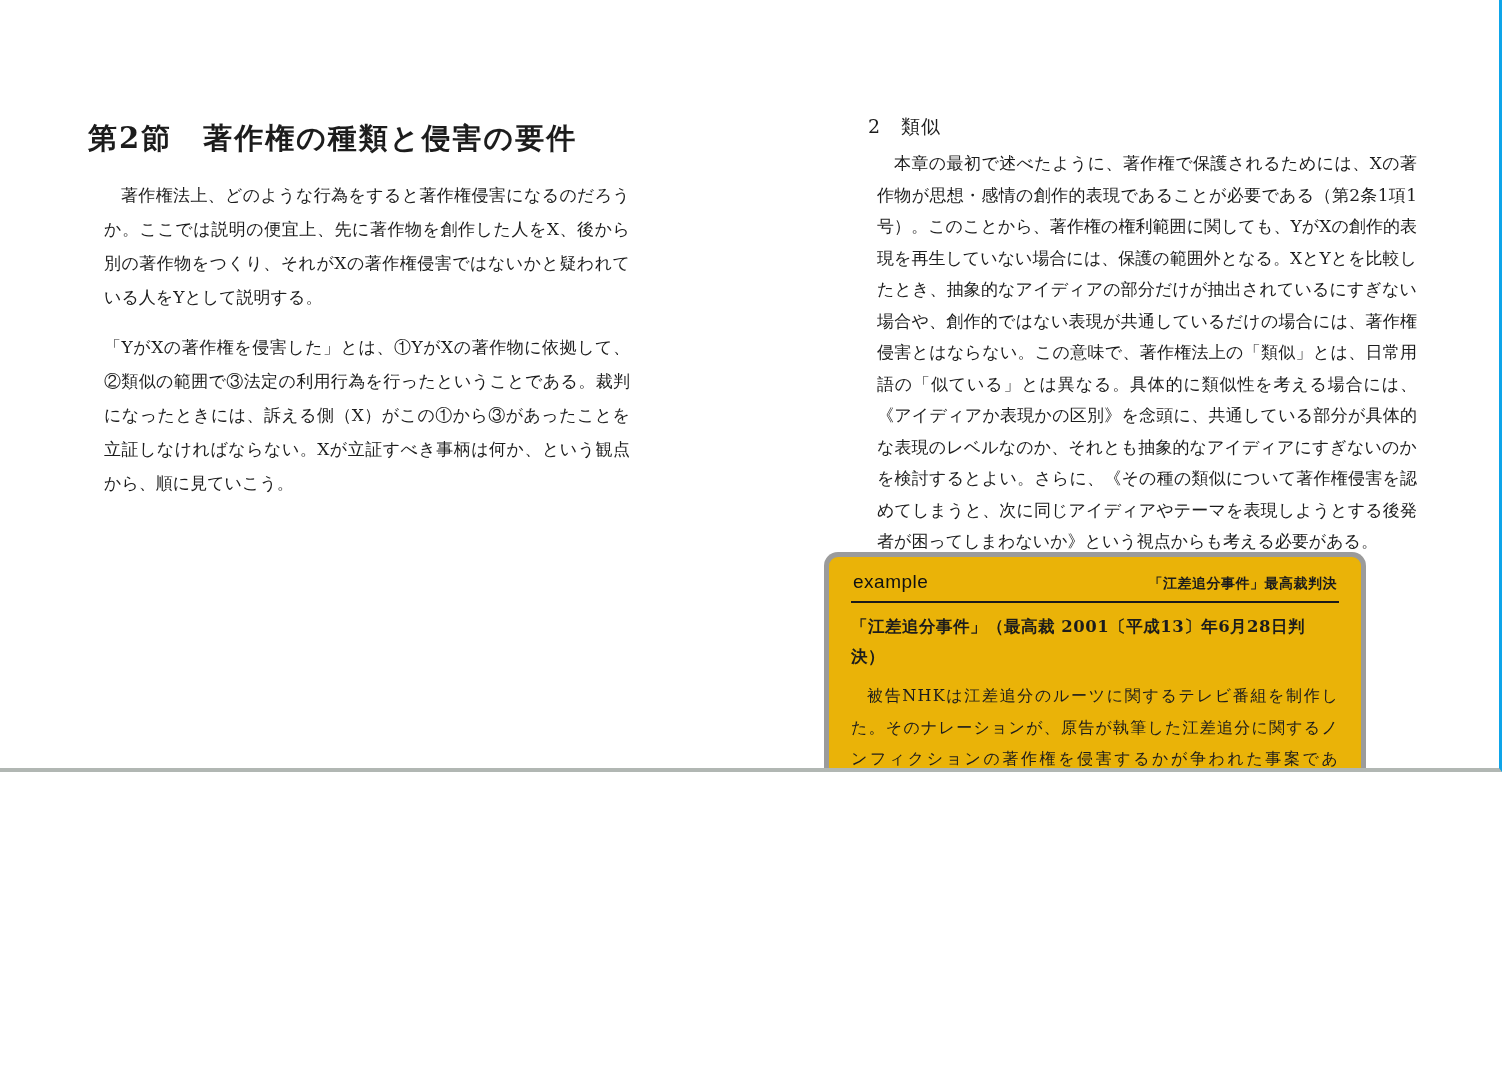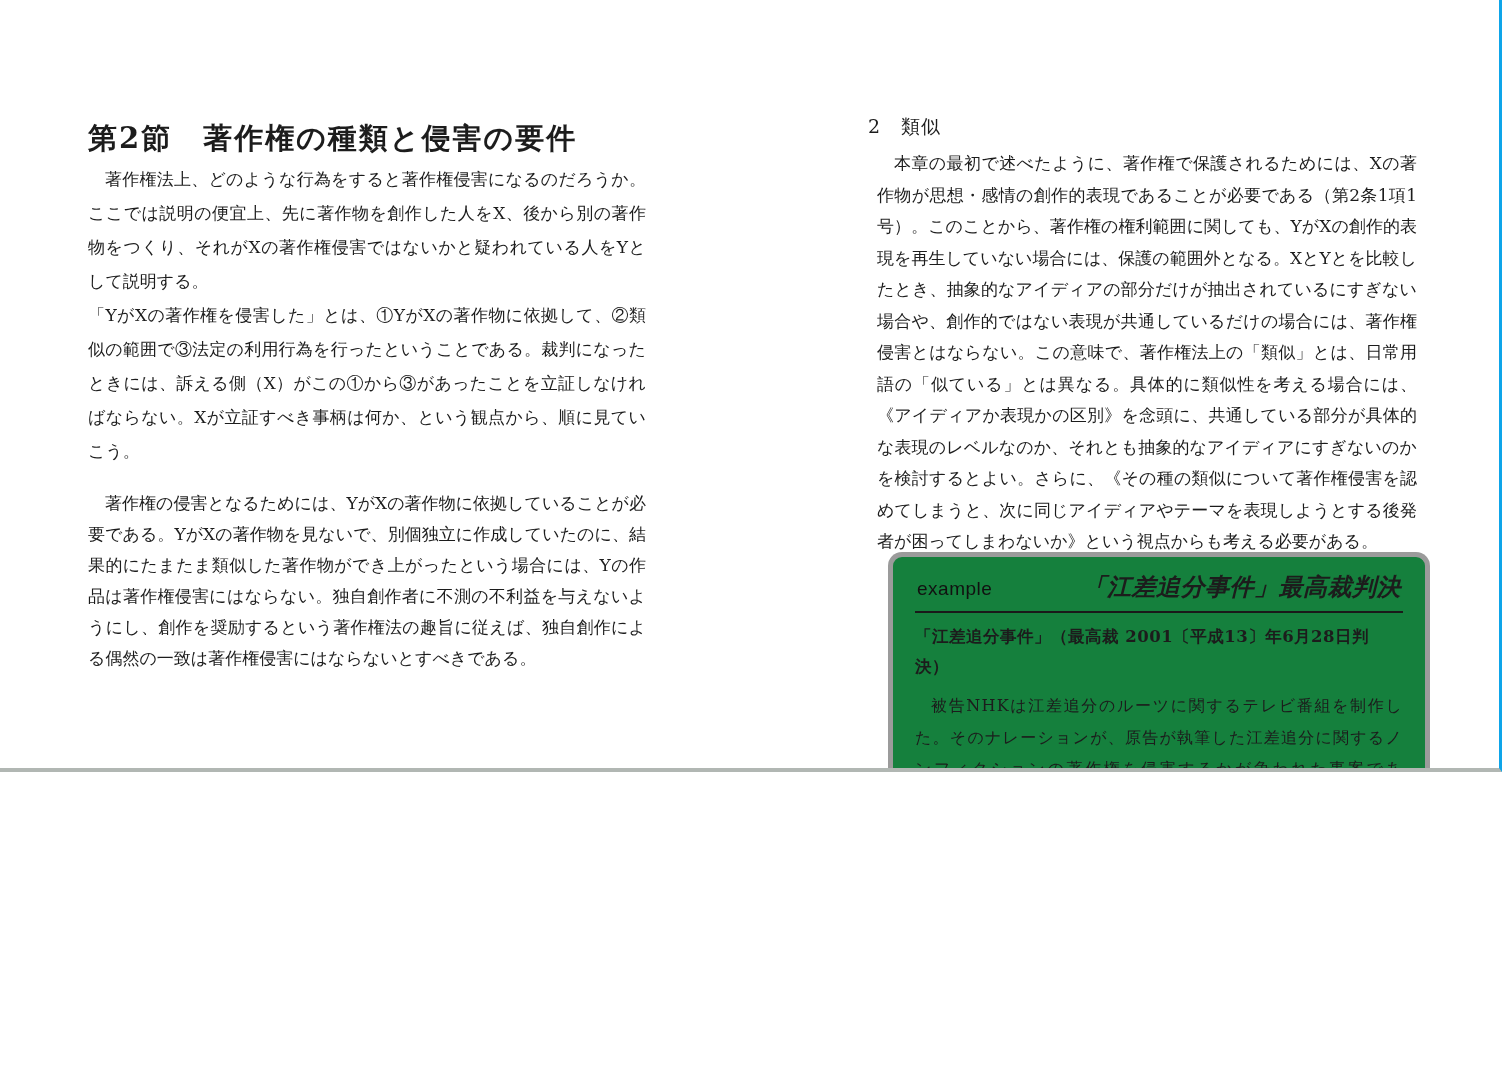--- a/index.html
+++ b/index.html
@@ -18,21 +18,21 @@
   
   .lp-heading{
     position:absolute;left:88px;top:100px;width:600px;
     font-size:29px;font-weight:bold;letter-spacing:2px;
     white-space:nowrap;
   }
   .lp-intro{
     position:absolute;left:88px;top:162px;width:558px;
   }
   .lp-intro p{
-    margin:0;font-size:17px;line-height:34px;
+    margin:16px;font-size:17px;line-height:34px;
     text-align:justify;
   }
   .indent1{text-indent:1em;}
   .indent0{text-indent:0;}
   .sec-heading{
     position:absolute;left:88px;width:400px;
     font-size:19px;font-weight:normal;letter-spacing:1px;
     white-space:nowrap;
   }
   .lp-sec1-heading{top:449px;}
@@ -52,41 +52,41 @@
   .rp-sec2-body{
     position:absolute;left:868px;top:139px;width:558px;
   }
   .rp-sec2-body p{
     margin:9px;font-size:17px;line-height:31.5px;
     text-align:justify;
   }
 
   
   .example-box{
-    position:absolute;left:888px;top:552px;
+    position:absolute;left:824px;top:552px;
     width:542px;height:398px;
     box-sizing:border-box;
     border:5px solid #9b9b9b;
     border-bottom:none;
     border-radius:14px 14px 0 0;
     padding:10px 22px 0 22px;
     overflow:hidden;
-    background:#15803d;
+    background:#eab308;
   }
   .example-head{
     display:flex;justify-content:space-between;align-items:baseline;
     border-bottom:2px solid #1a1a1a;
     padding:4px 2px 8px 2px;
   }
   .example-label{
     font-family:"Liberation Sans","DejaVu Sans",sans-serif;
     font-size:19px;color:#111111;letter-spacing:0.5px;
   }
   .example-head-title{
-    font-size:24px;font-weight:bold;letter-spacing:0.5px;font-style:italic;
+    font-size:14px;font-weight:bold;letter-spacing:0.5px;
   }
   .example-case-title{
     margin:9px 0 8px 0;
     font-size:16.5px;font-weight:bold;line-height:30px;
     letter-spacing:0.5px;
   }
   .example-body{
     margin:2px 0 0 0;
     font-size:16px;line-height:31.5px;letter-spacing:1.2px;
     text-align:justify;text-indent:1em;
@@ -110,21 +110,20 @@
 
   <h1 class="lp-heading">第2節　著作権の種類と侵害の要件</h1>
 
   <div class="lp-intro">
     <p class="indent1">著作権法上、どのような行為をすると著作権侵害になるのだろうか。ここでは説明の便宜上、先に著作物を創作した人をX、後から別の著作物をつくり、それがXの著作権侵害ではないかと疑われている人をYとして説明する。</p>
     <p class="indent0">「YがXの著作権を侵害した」とは、①YがXの著作物に依拠して、②類似の範囲で③法定の利用行為を行ったということである。裁判になったときには、訴える側（X）がこの①から③があったことを立証しなければならない。Xが立証すべき事柄は何か、という観点から、順に見ていこう。</p>
   </div>
 
 
   <div class="lp-sec1-body">
-    <p class="indent1">著作権の侵害となるためには、YがXの著作物に依拠していることが必要である。YがXの著作物を見ないで、別個独立に作成していたのに、結果的にたまたま類似した著作物ができ上がったという場合には、Yの作品は著作権侵害にはならない。独自創作者に不測の不利益を与えないようにし、創作を奨励するという著作権法の趣旨に従えば、独自創作による偶然の一致は著作権侵害にはならないとすべきである。</p>
   </div>
 
   <div class="footer footer-left">
     <span>178</span><span class="footer-gap-left">第2節　著作権の種類と侵害の要件</span>
   </div>
 
   <h2 class="sec-heading rp-sec2-heading">2　類似</h2>
 
   <div class="rp-sec2-body">
     <p class="indent1">本章の最初で述べたように、著作権で保護されるためには、Xの著作物が思想・感情の創作的表現であることが必要である（第2条1項1号）。このことから、著作権の権利範囲に関しても、YがXの創作的表現を再生していない場合には、保護の範囲外となる。XとYとを比較したとき、抽象的なアイディアの部分だけが抽出されているにすぎない場合や、創作的ではない表現が共通しているだけの場合には、著作権侵害とはならない。この意味で、著作権法上の「類似」とは、日常用語の「似ている」とは異なる。具体的に類似性を考える場合には、《アイディアか表現かの区別》を念頭に、共通している部分が具体的な表現のレベルなのか、それとも抽象的なアイディアにすぎないのかを検討するとよい。さらに、《その種の類似について著作権侵害を認めてしまうと、次に同じアイディアやテーマを表現しようとする後発者が困ってしまわないか》という視点からも考える必要がある。</p>

